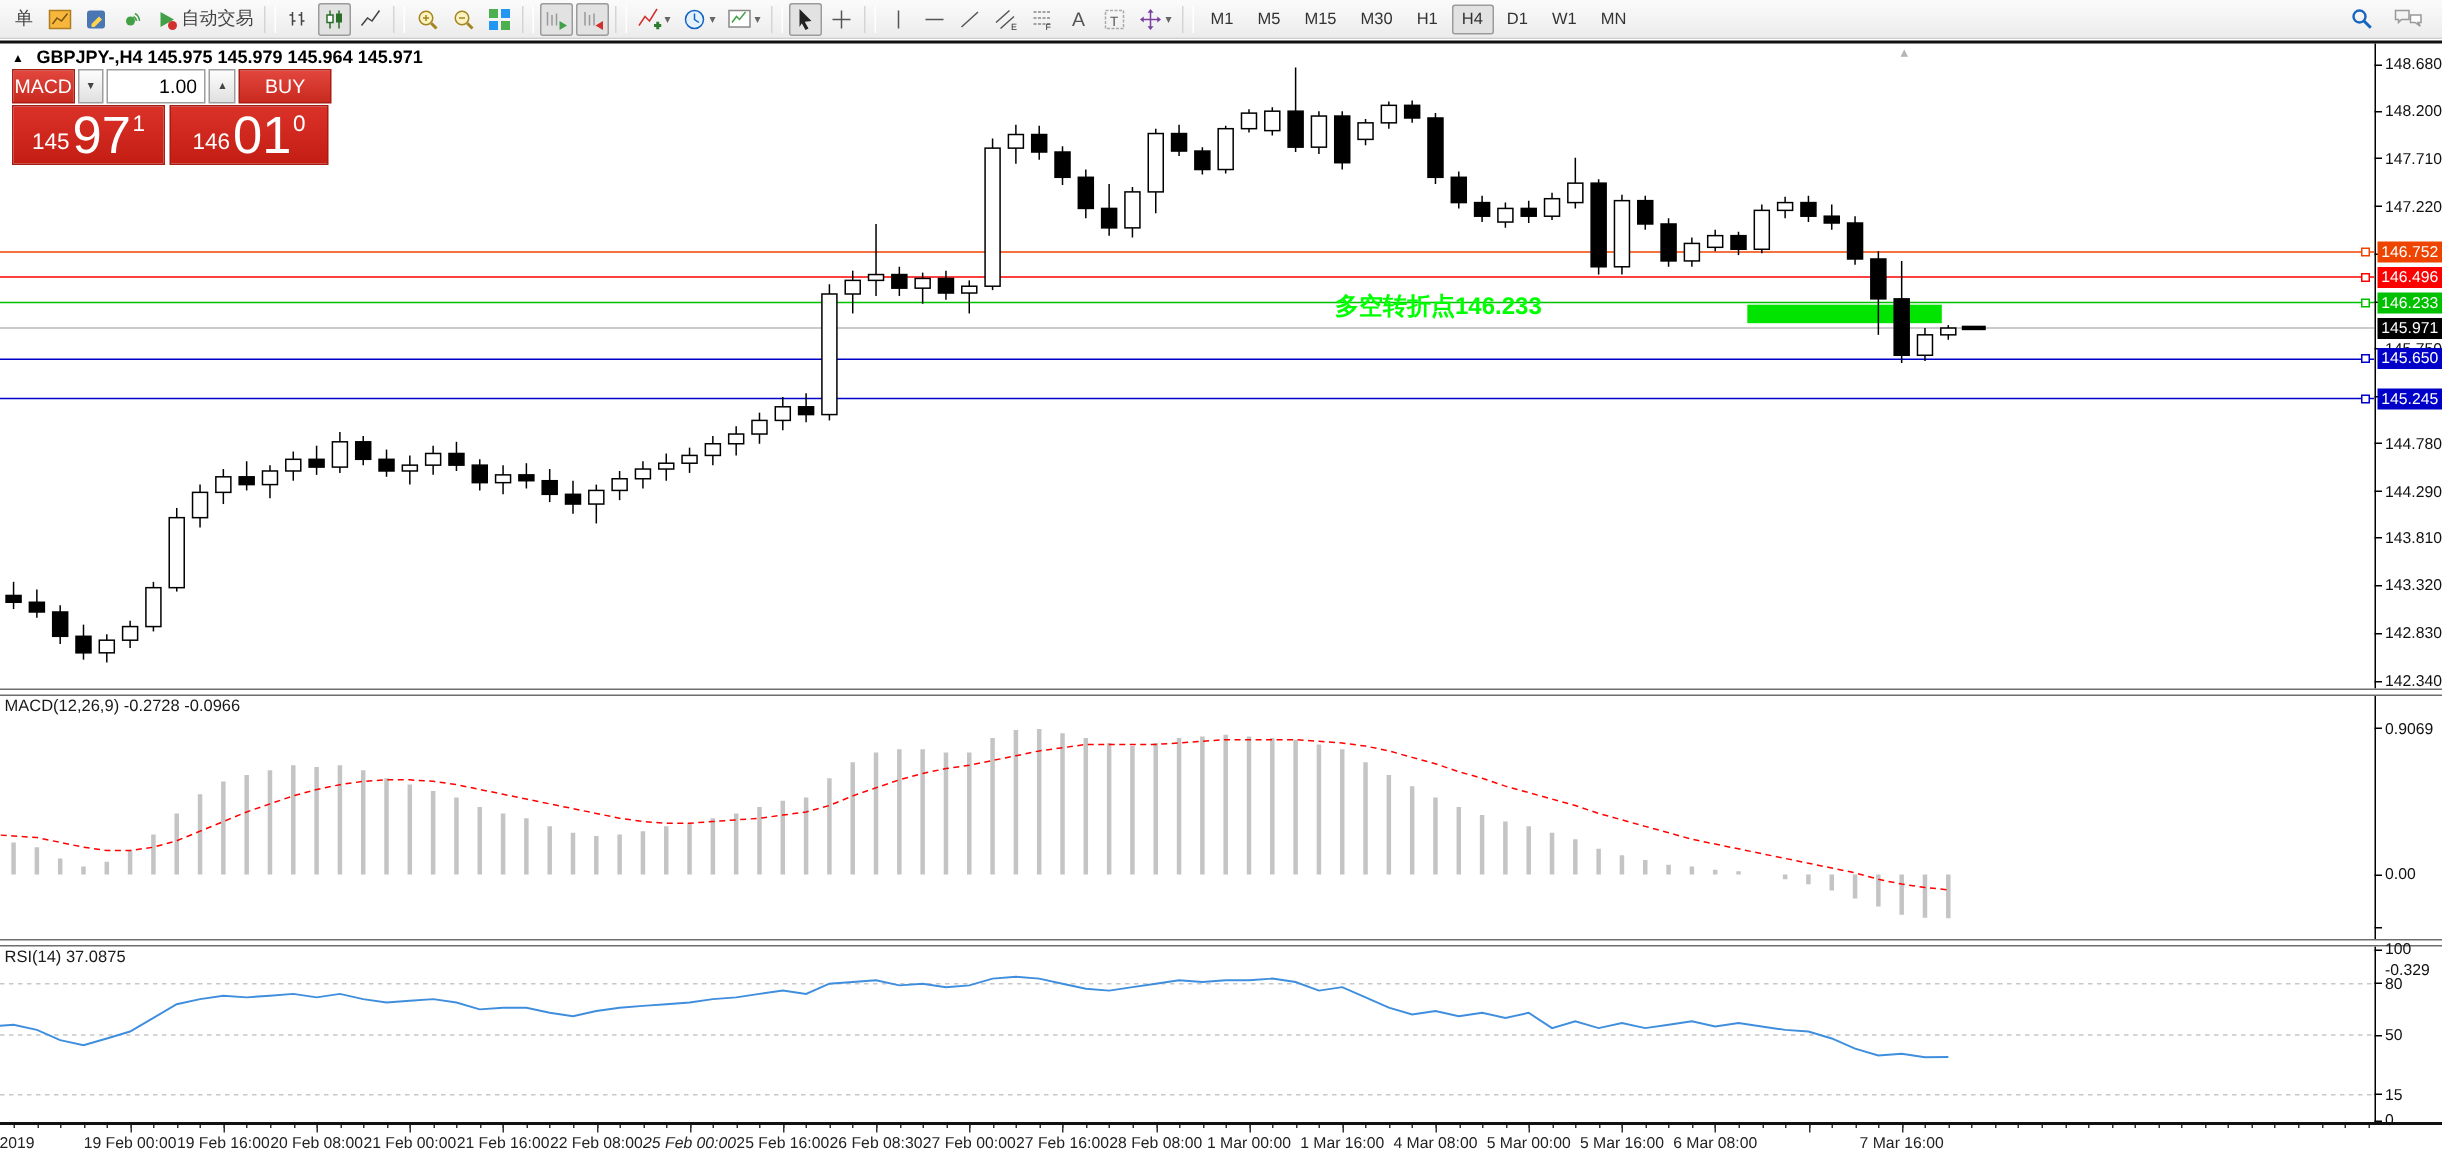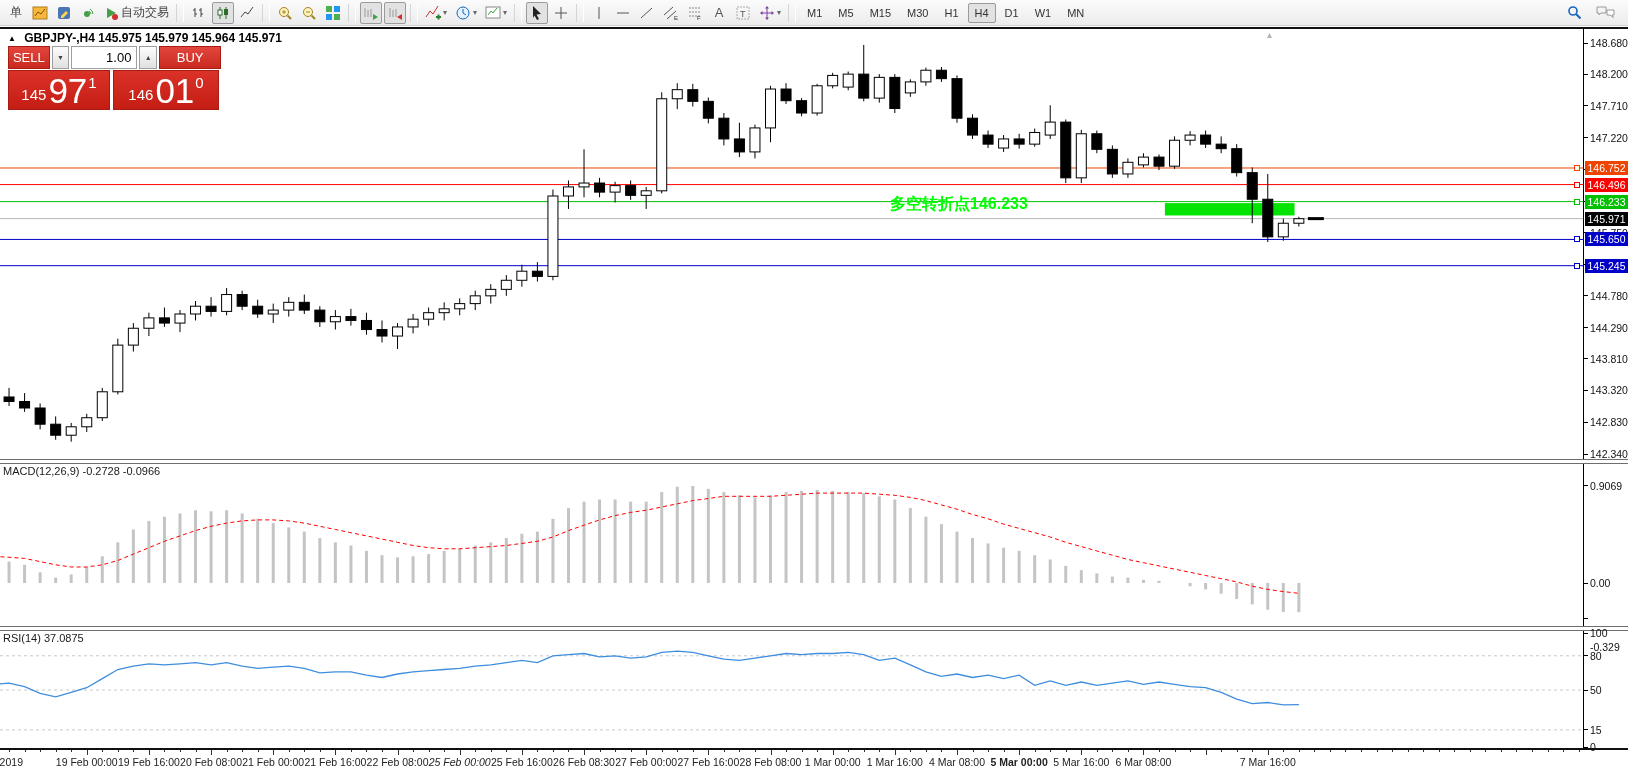--- a/index.html
+++ b/index.html
@@ -249,21 +249,21 @@
 
 <div class="hline-black" style="top:27px;height:2px"></div>
 
 <div id="symbol-row">
   <span class="tri">▲</span>
   <span>GBPJPY-,H4 145.975 145.979 145.964 145.971</span>
 </div>
 
 <div id="trade-panel">
   <div class="tp-row1">
-    <div class="red-btn" id="sell-btn">SELL</div>
+    <div class="red-btn" id="sell-btn">MACD</div>
     <div class="stp-btn">▼</div>
     <input id="vol-input" value="1.00" style="">
     <div class="stp-btn">▲</div>
     <div class="red-btn" id="buy-btn">BUY</div>
   </div>
   <div class="tp-row2">
     <div class="price-box" id="sell-price-box">
       <span class="pb-small">145</span>
       <span class="pb-big">97</span>
       <span class="pb-sup">1</span>
@@ -748,21 +748,21 @@
     <div class="t-label" style="left: 708.34px;">27 Feb 16:00</div>
     <div class="t-tick" style="left: 770.5px; height: 5px;"></div>
     <div class="t-label" style="left: 770.5px;">28 Feb 08:00</div>
     <div class="t-tick" style="left: 832.66px; height: 5px;"></div>
     <div class="t-label" style="left: 832.66px;">1 Mar 00:00</div>
     <div class="t-tick" style="left: 894.82px; height: 5px;"></div>
     <div class="t-label" style="left: 894.82px;">1 Mar 16:00</div>
     <div class="t-tick" style="left: 956.98px; height: 5px;"></div>
     <div class="t-label" style="left: 956.98px;">4 Mar 08:00</div>
     <div class="t-tick" style="left: 1019.14px; height: 5px;"></div>
-    <div class="t-label" style="left: 1019.14px; font-weight: bold;">5 Mar 00:00</div>
+    <div class="t-label" style="left: 1019.14px;">5 Mar 00:00</div>
     <div class="t-tick" style="left: 1081.3px; height: 5px;"></div>
     <div class="t-label" style="left: 1081.3px;">5 Mar 16:00</div>
     <div class="t-tick" style="left: 1143.46px; height: 5px;"></div>
     <div class="t-label" style="left: 1143.46px;">6 Mar 08:00</div>
     <div class="t-tick" style="left: 1205.62px; height: 5px;"></div>
     <div class="t-label" style="left: 1205.62px; margin-top: 30px;">7 Mar 00:00</div>
     <div class="t-tick" style="left: 1267.78px; height: 5px;"></div>
     <div class="t-label" style="left: 1267.78px;">7 Mar 16:00</div>
   </div>
 

